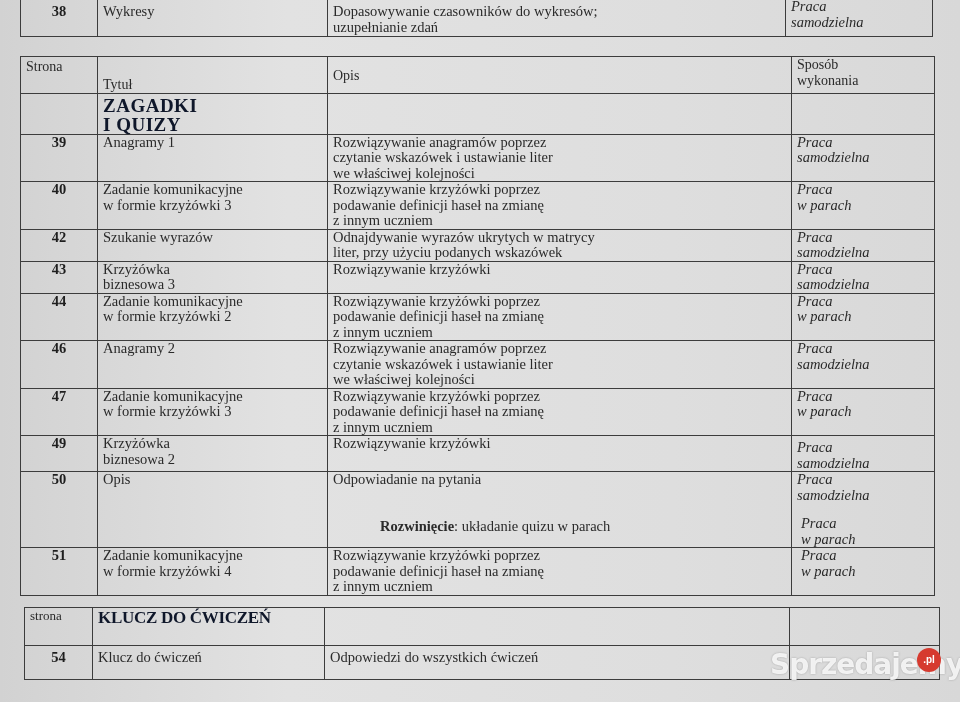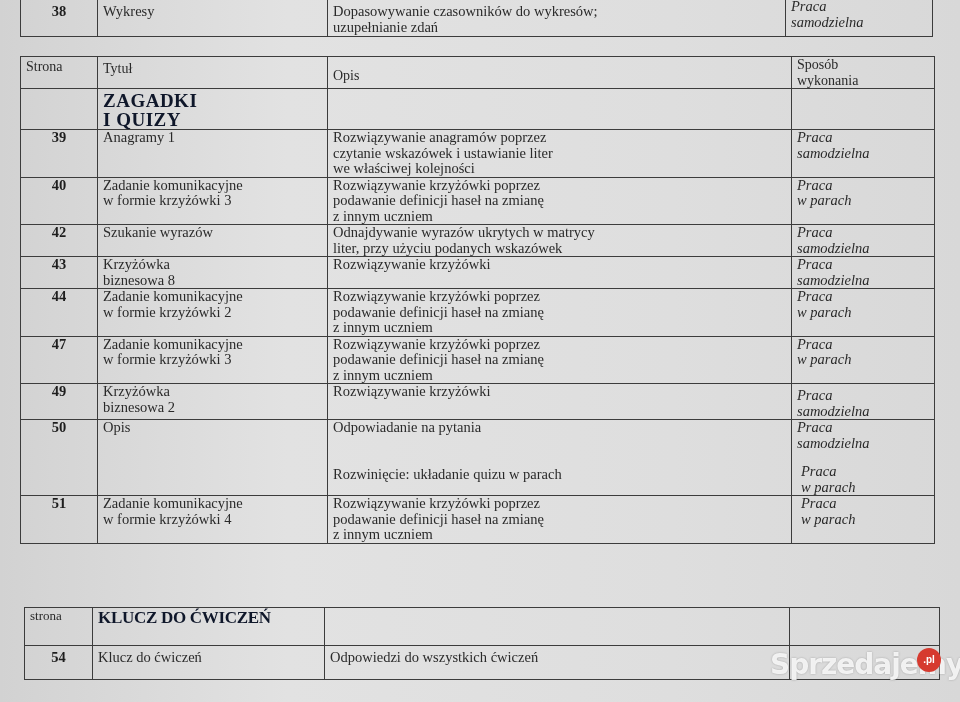--- a/index.html
+++ b/index.html
@@ -11,21 +11,21 @@
       color: #2a2a2a;
       position: relative;
     }
     table { border-collapse: collapse; position: absolute; table-layout: fixed; }
     td { border: 1.5px solid #3c3c3c; vertical-align: top; padding: 0 5px; font-size: 14.5px; line-height: 15.5px; }
     .num { text-align: center; font-weight: bold; color: #1e1e1e; }
     .italic { font-style: italic; }
     .hdr { font-size: 14px; }
     .section { font-weight: bold; font-size: 19px; line-height: 19px; letter-spacing: 0.5px; color: #0f172a; padding-top: 2px; }
     .line { display: block; white-space: nowrap; }
-    .bold { font-weight: normal; }
+    .bold { font-weight: bold; margin-left: 47px; }
 
     #table-top { left: 20px; top: -4px; width: 912px; }
     #table-main { left: 20px; top: 56px; width: 914px; }
     #table-key { left: 24px; top: 607px; width: 915px; }
 
     .watermark {
       position: absolute; left: 770px; top: 648px;
       font-family: "DejaVu Sans", sans-serif; font-weight: bold; font-size: 28px;
       color: rgba(255,255,255,0.85); letter-spacing: -1px;
       text-shadow: 0 0 2px rgba(120,120,120,0.6);
@@ -67,21 +67,21 @@
 <table id="table-main">
   <colgroup>
       <col style="width:77px">
       <col style="width:230px">
       <col style="width:464px">
       <col style="width:143px">
     </colgroup>
   <tbody>
       <tr style="height:30px">
     <td class="hdr" style="padding-top:2px">Strona</td>
-    <td class="hdr" style="padding-top:4px">Tytuł</td>
+    <td class="hdr" style="padding-top:20px">Tytuł</td>
     <td class="hdr" style="padding-top:11px">Opis</td>
     <td class="hdr" style="padding-top:0">
       <span class="line">Sposób</span>
       <span class="line">wykonania</span>
     </td>
   </tr>
   <tr style="height:36px">
     <td></td>
     <td class="section">
       <span class="line">ZAGADKI</span>
@@ -133,21 +133,21 @@
     </td>
     <td class="italic">
       <span class="line">Praca</span>
       <span class="line">samodzielna</span>
     </td>
   </tr>
   <tr style="height:31px">
     <td class="num">43</td>
     <td>
       <span class="line">Krzyżówka</span>
-      <span class="line">biznesowa 8</span>
+      <span class="line">biznesowa 3</span>
     </td>
     <td>
           <span class="line">Rozwiązywanie krzyżówki</span>
         </td>
     <td class="italic">
       <span class="line">Praca</span>
       <span class="line">samodzielna</span>
     </td>
   </tr>
   <tr style="height:45px">
@@ -157,20 +157,35 @@
       <span class="line">w formie krzyżówki 2</span>
     </td>
     <td>
       <span class="line">Rozwiązywanie krzyżówki poprzez</span>
       <span class="line">podawanie definicji haseł na zmianę</span>
       <span class="line">z innym uczniem</span>
     </td>
     <td class="italic">
       <span class="line">Praca</span>
       <span class="line">w parach</span>
+    </td>
+  </tr>
+  <tr style="height:45px">
+    <td class="num">46</td>
+    <td>
+          <span class="line">Anagramy 2</span>
+        </td>
+    <td>
+      <span class="line">Rozwiązywanie anagramów poprzez</span>
+      <span class="line">czytanie wskazówek i ustawianie liter</span>
+      <span class="line">we właściwej kolejności</span>
+    </td>
+    <td class="italic">
+      <span class="line">Praca</span>
+      <span class="line">samodzielna</span>
     </td>
   </tr>
   <tr style="height:45px">
     <td class="num">47</td>
     <td>
       <span class="line">Zadanie komunikacyjne</span>
       <span class="line">w formie krzyżówki 3</span>
     </td>
     <td>
       <span class="line">Rozwiązywanie krzyżówki poprzez</span>

